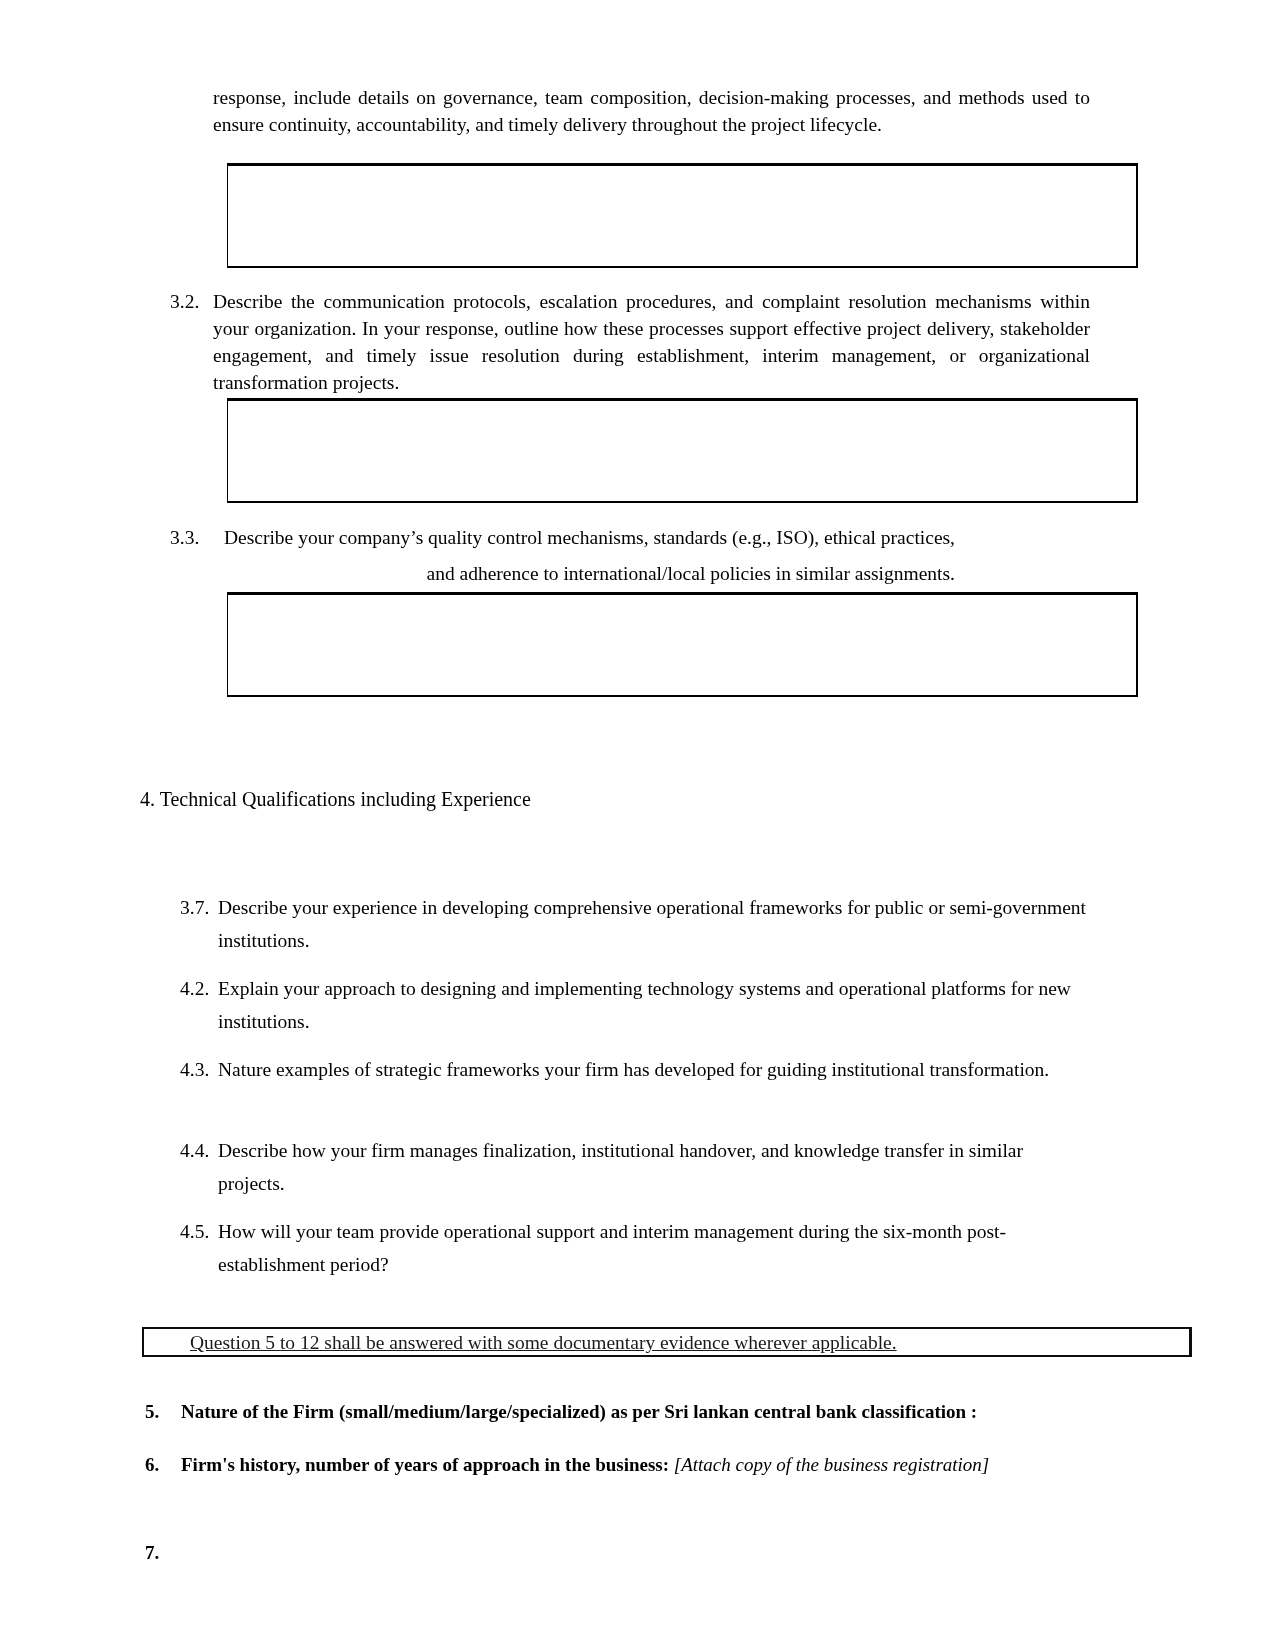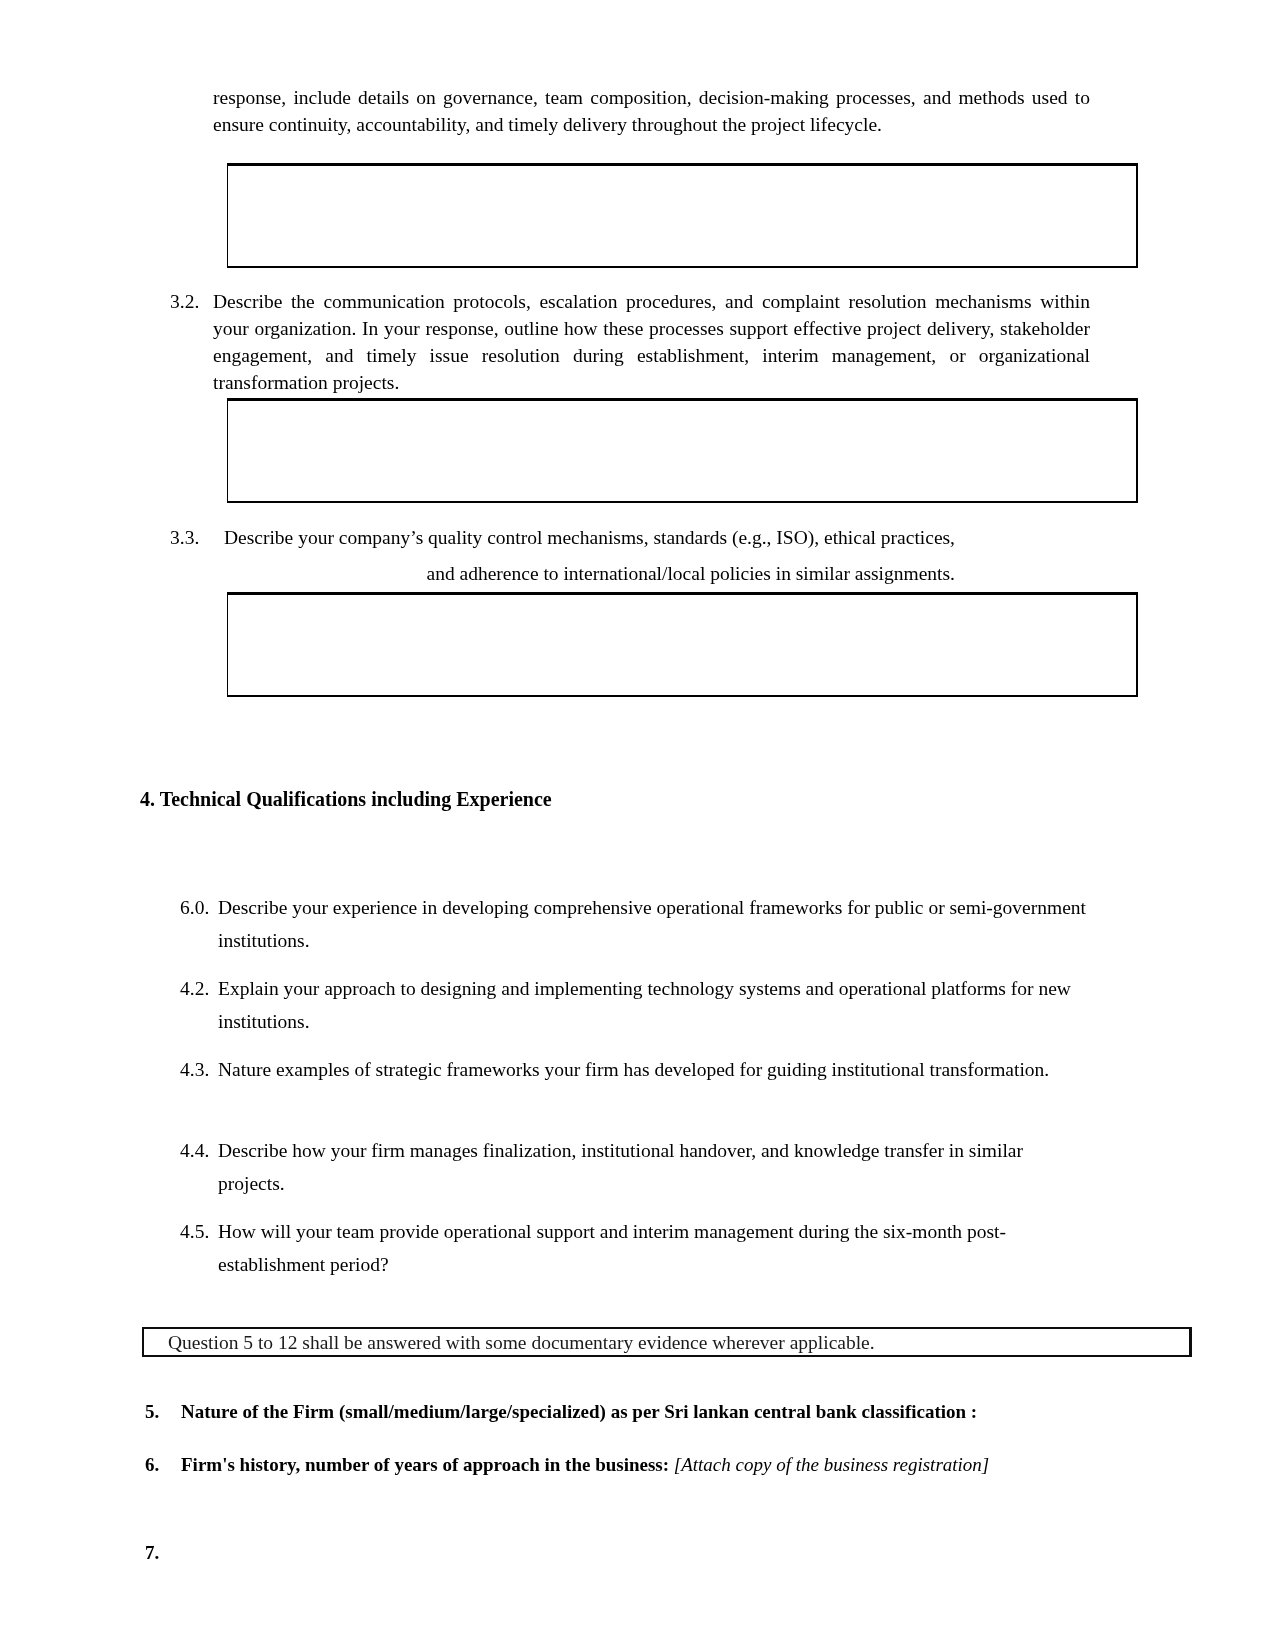--- a/index.html
+++ b/index.html
@@ -34,44 +34,45 @@
     border-top:3px solid #000;
     border-right:2px solid #000;
     border-bottom:2px solid #000;
     background:#fff;
   }
   .box1 { top:163px; }
   .box2 { top:398px; }
   .box3 { top:592px; }
 
   
-  .sec4-heading { left:140px; top:788px; font-size:20px; font-weight:bold; white-space:nowrap; }
+  .sec4-heading { left:140px; top:788px; font-size:20px; font-weight:normal; white-space:nowrap; }
   .sec4-instruction { left:121px; top:843px; font-size:19.5px; font-weight:bold; white-space:nowrap; }
 
   .q4 { left:218px; width:870px; font-size:19.5px; line-height:33px; }
   .q4 .qnum { position:absolute; left:-38px; top:0; }
   .q41 { top:891px; }
   .q42 { top:972px; }
   .q43 { top:1053px; }
   .q44 { top:1134px; }
   .q45 { top:1215px; }
 
   
   .notice-box {
     left:142px; top:1327px; width:1050px; height:30px;
     box-sizing:border-box;
     border:2px solid #0d0d0d;
     border-right:3px solid #0d0d0d;
     background:#fff;
   }
   .notice-text {
     display:block;
-    padding:1px 0 0 24px;
+    padding:1px 0 0 46px;
     font-size:19.5px;
     line-height:26px;
+    text-decoration:underline;
     color:#1a1a1a;
     white-space:nowrap;
   }
 
   
   .q57 { left:181px; width:965px; font-size:19px; line-height:33px; font-weight:bold; }
   .q57 .qnum { position:absolute; left:-36px; top:0; font-weight:bold; }
   .q5 { top:1395px; }
   .q6 { top:1448px; }
   .q7 { top:1536px; }
@@ -97,21 +98,21 @@
     <span class="qnum">3.3.</span>
     <span>Describe your company’s quality control mechanisms, standards (e.g., ISO), ethical practices, and adherence to international/local policies in similar assignments.</span>
   </div>
 
   <div class="abs answer-box box3"></div>
 
   <div class="abs sec4-heading">4. Technical Qualifications including Experience</div>
 
 
   <div class="abs q4 q41">
-    <span class="qnum">6.0.</span>
+    <span class="qnum">3.7.</span>
     <span>Describe your experience in developing comprehensive operational frameworks for public or semi-government institutions.</span>
   </div>
 
   <div class="abs q4 q42">
     <span class="qnum">4.2.</span>
     <span>Explain your approach to designing and implementing technology systems and operational platforms for new institutions.</span>
   </div>
 
   <div class="abs q4 q43">
     <span class="qnum">4.3.</span>

